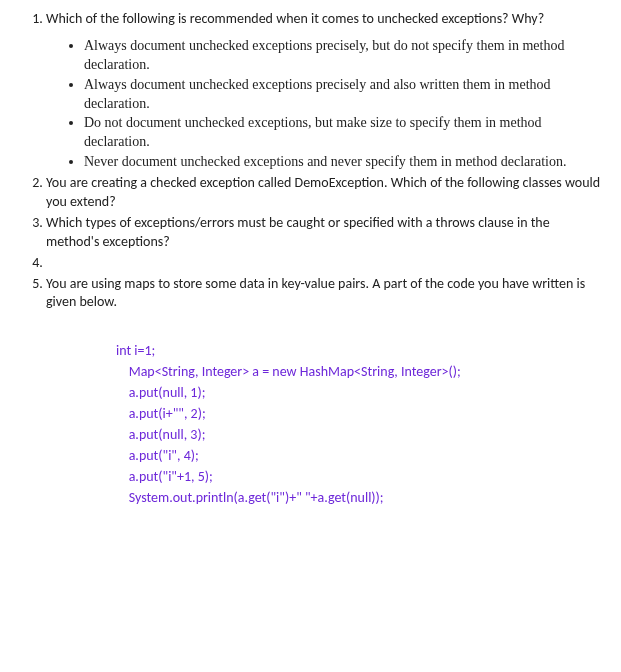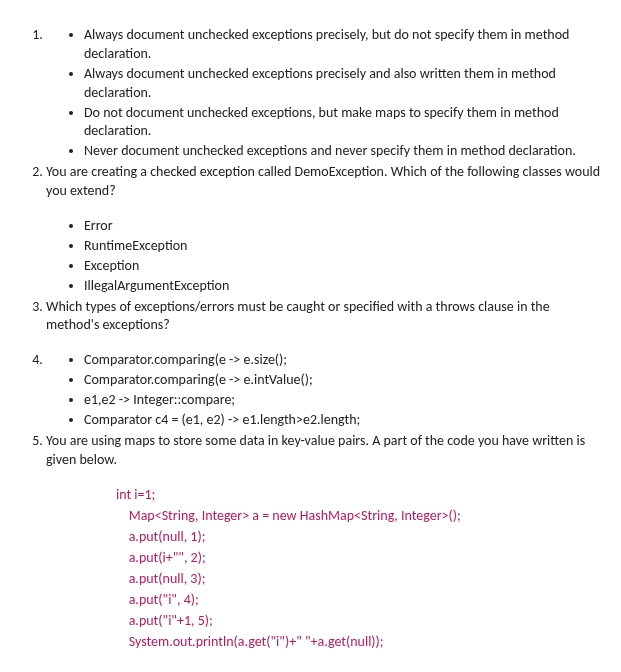--- a/index.html
+++ b/index.html
@@ -15,65 +15,55 @@
     list-style: decimal;
     padding-left: 26px;
     margin: 0;
   }
   ol.questions > li {
     margin-bottom: 2px;
   }
   ul.options {
     list-style: disc;
     padding-left: 38px;
-    margin: 16px 0 2px 0;
+    margin: 8px 0 2px 0;
+    font-family: Liberation Serif, serif;
   }
   ul.options > li {
     margin-bottom: 1px;
   }
   .code-block {
     font-family: Calibri, Arial, sans-serif;
-    color: #be185d;
+    color: #6d28d9;
     white-space: pre;
-    margin: 14px 0 18px 70px;
+    margin: 28px 0 18px 70px;
     font-size: 14px;
     line-height: 1.5;
   }
 </style>
 </head>
 <body>
 
 <ol class="questions">
   <li>
+    <span>Which of the following is recommended when it comes to unchecked exceptions? Why?</span>
     <ul class="options">
       <li>Always document unchecked exceptions precisely, but do not specify them in method declaration.</li>
       <li>Always document unchecked exceptions precisely and also written them in method declaration.</li>
-      <li>Do not document unchecked exceptions, but make maps to specify them in method declaration.</li>
+      <li>Do not document unchecked exceptions, but make size to specify them in method declaration.</li>
       <li>Never document unchecked exceptions and never specify them in method declaration.</li>
     </ul>
   </li>
   <li>
     <span>You are creating a checked exception called DemoException. Which of the following classes would you extend?</span>
-    <ul class="options">
-      <li>Error</li>
-      <li>RuntimeException</li>
-      <li>Exception</li>
-      <li>IllegalArgumentException</li>
-    </ul>
   </li>
   <li>
     <span>Which types of exceptions/errors must be caught or specified with a throws clause in the method's exceptions?</span>
   </li>
   <li>
-    <ul class="options">
-      <li>Comparator.comparing(e -&gt; e.size();</li>
-      <li>Comparator.comparing(e -&gt; e.intValue();</li>
-      <li>e1,e2 -&gt; Integer::compare;</li>
-      <li>Comparator c4 = (e1, e2) -&gt; e1.length&gt;e2.length;</li>
-    </ul>
   </li>
   <li>
     <span>You are using maps to store some data in key-value pairs. A part of the code you have written is given below.</span>
     <div class="code-block">int i=1;
     Map&lt;String, Integer&gt; a = new HashMap&lt;String, Integer&gt;();
     a.put(null, 1);
     a.put(i+"", 2);
     a.put(null, 3);
     a.put("i", 4);
     a.put("i"+1, 5);

